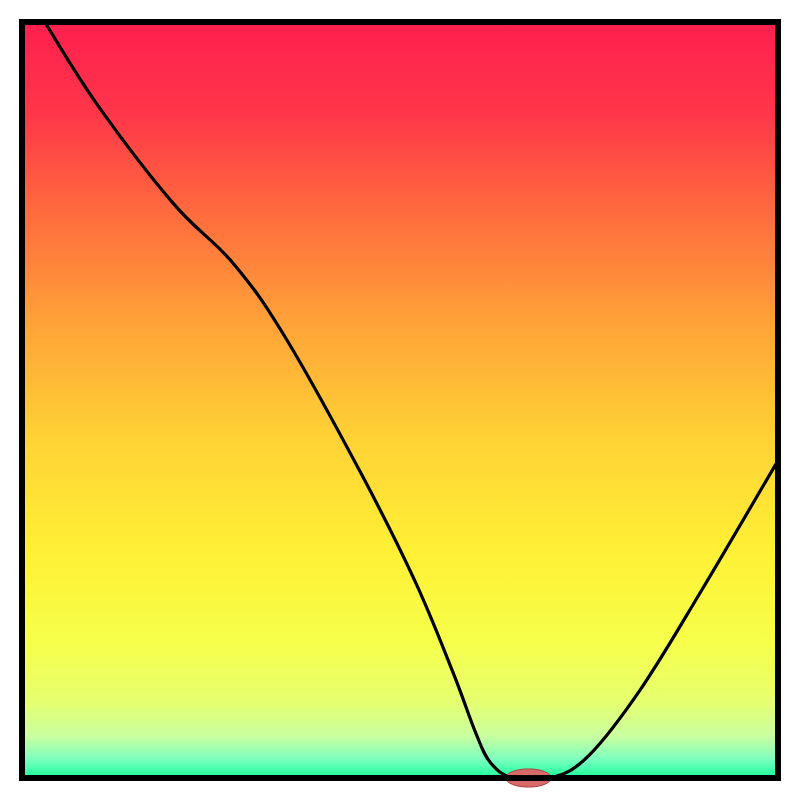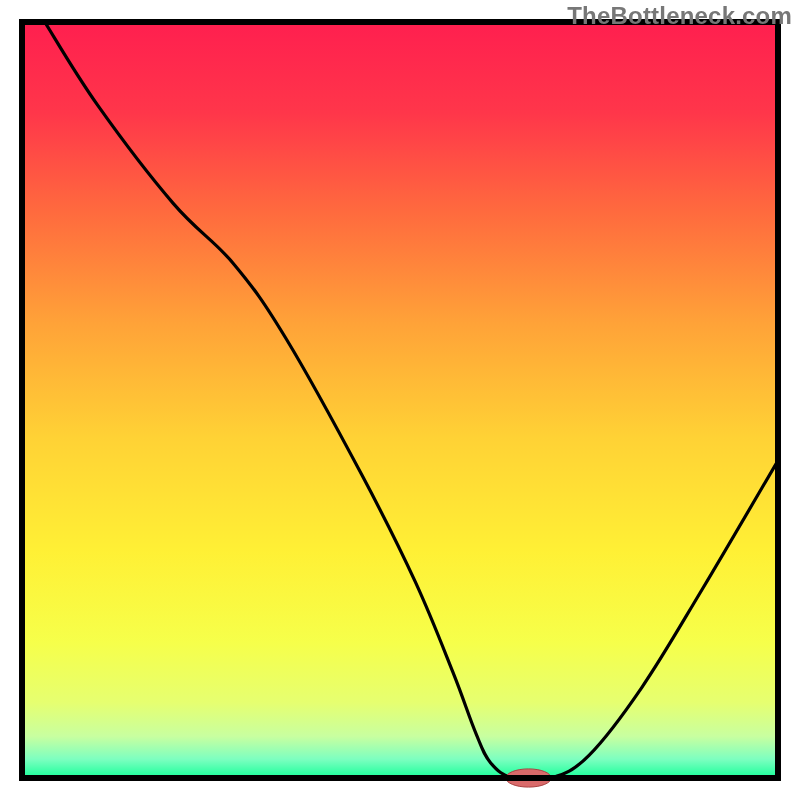--- a/index.html
+++ b/index.html
@@ -56,14 +56,13 @@
 
     <rect x="22" y="22" width="756" height="756" fill="url(#bg-grad)"></rect>
 
     <path id="curve-path" fill="none" stroke="#000000" stroke-width="3.2" clip-path="url(#plot-clip)" d="M 44.7 22.0 C 54.2 37.0, 74.5 72.5, 97.6 105.2 C 120.7 137.8, 148.7 174.9, 173.2 203.4 C 197.7 232.0, 213.3 239.4, 233.7 263.9 C 254.1 288.4, 263.5 301.4, 286.6 339.5 C 309.7 377.6, 339.1 432.1, 362.2 475.6 C 385.3 519.1, 398.8 546.1, 415.1 581.4 C 431.4 616.8, 442.0 644.9, 452.9 672.2 C 463.8 699.4, 468.8 716.3, 475.6 732.6 C 482.4 749.0, 483.9 754.7, 490.7 762.9 C 497.5 771.0, 502.5 775.3, 513.4 778.0 C 524.3 780.7, 537.6 782.1, 551.2 778.0 C 564.8 773.9, 572.7 771.6, 589.0 755.3 C 605.3 739.0, 621.5 717.2, 641.9 687.3 C 662.3 657.3, 677.9 629.8, 702.4 589.0 C 726.9 548.2, 764.4 483.6, 778.0 460.5"></path>
 
     <ellipse id="marker" fill="#d96a6a" stroke="#a44" stroke-width="1" cx="528.5" cy="778.0" rx="22.7" ry="9.1"></ellipse>
 
     <rect x="22" y="22" width="756" height="756" fill="none" stroke="#000" stroke-width="6"></rect>
   </svg>
 
-  <div class="watermark">TheBottleneck.com</div>
 </div>
 
 </body></html>

